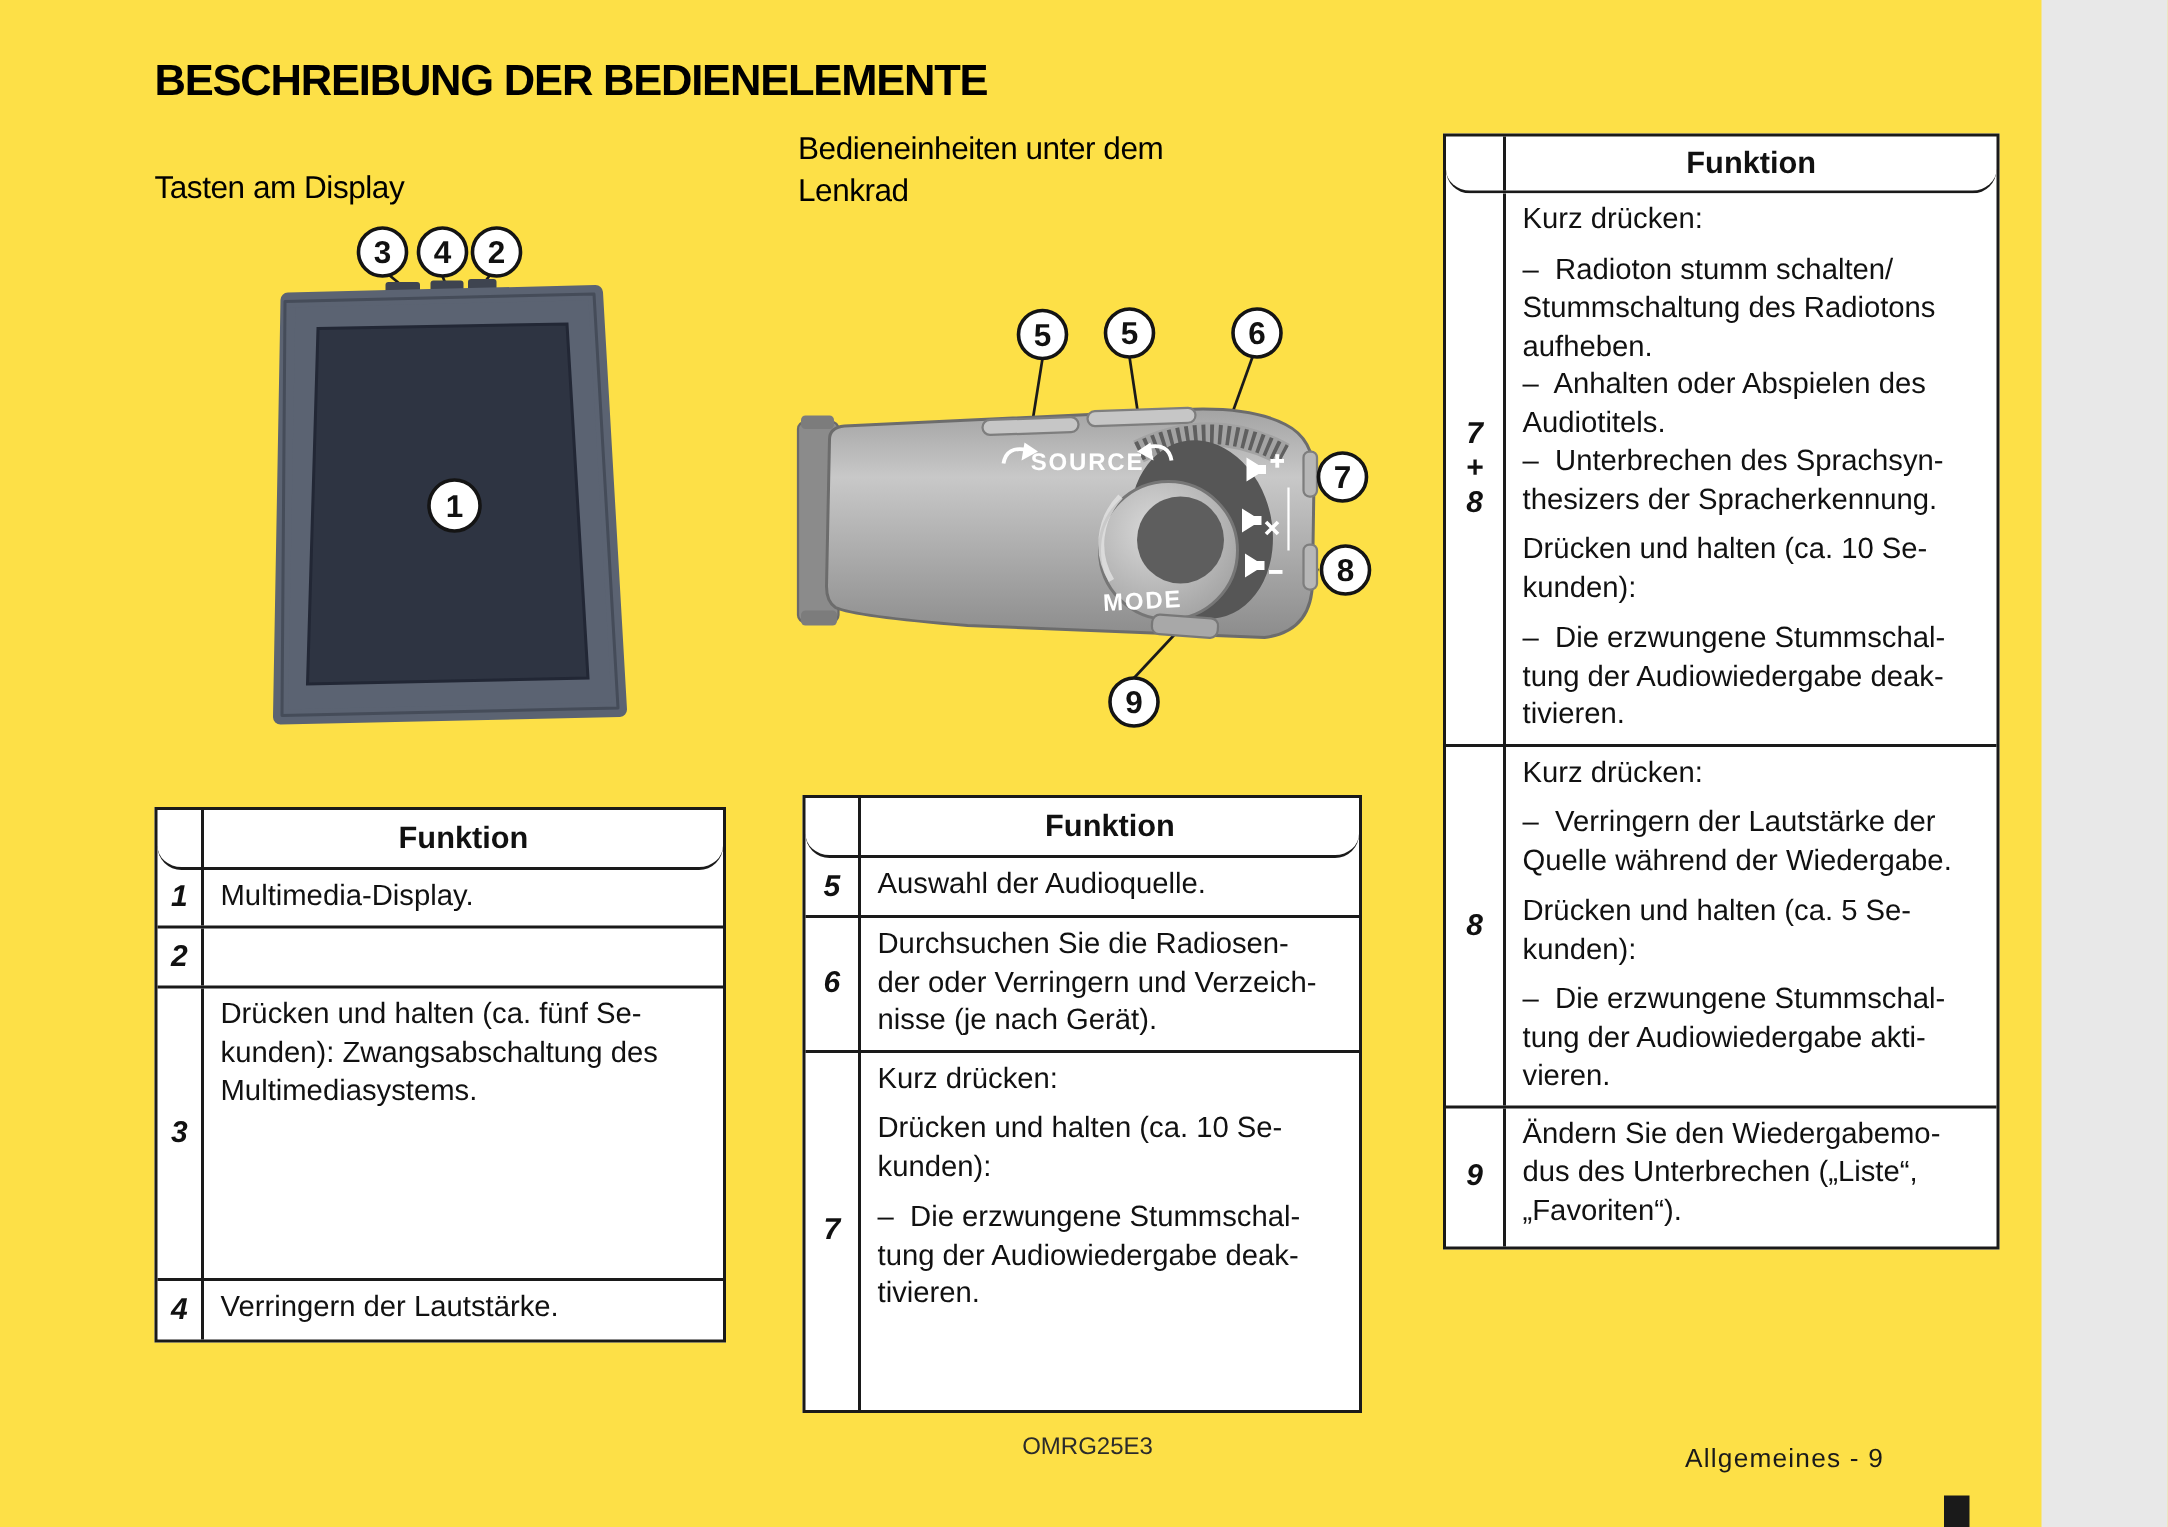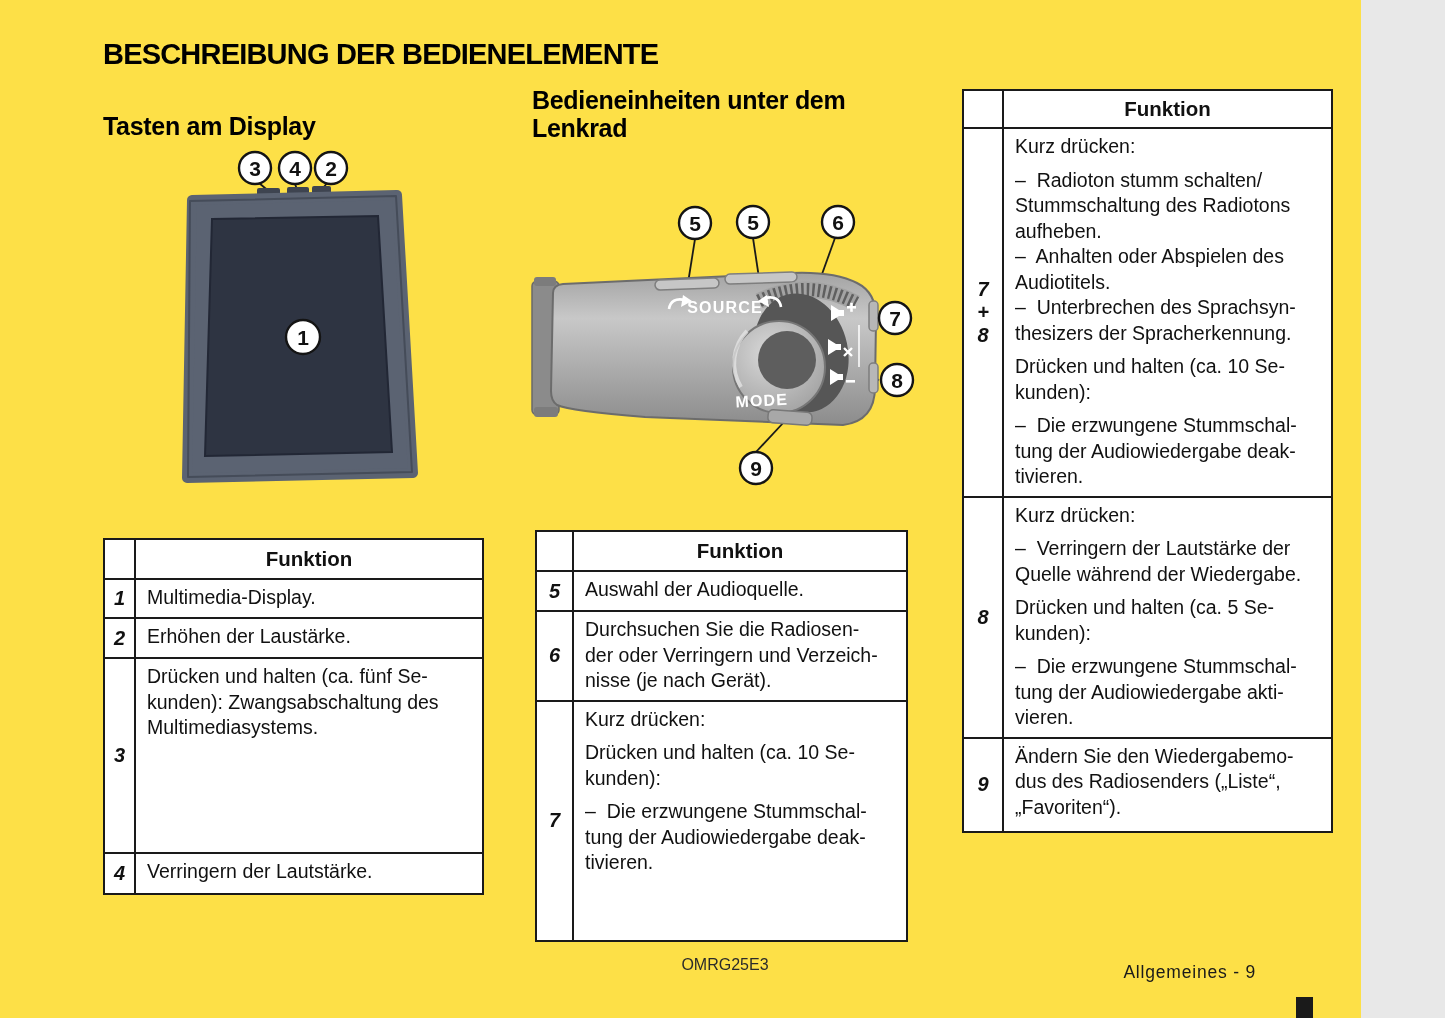--- a/index.html
+++ b/index.html
@@ -16,30 +16,30 @@
     position: absolute; left: 103px; top: 38px;
     font-size: 29px; font-weight: bold; letter-spacing: -0.8px; color:#000;
   }
   .chapter-tab {
     position: absolute; left: 1362px; top: 88px; width: 83px; height: 69px;
     background: #4b1646; color: #fff;
     display: flex; align-items: center; justify-content: center;
     font-size: 38px; font-weight: bold;
   }
   .fig-heading {
-    position: absolute; font-size: 25px; font-weight: bold; color:#000;
+    position: absolute; font-size: 21px; font-weight: normal; color:#000;
     letter-spacing: -0.3px; line-height: 28px; white-space: pre-line;
   }
   .h-display { left: 103px; top: 112px; }
   .h-stalk  { left: 532px; top: 86px; }
   .figure { position: absolute; }
 
   
   .dtable { position: absolute; border: 2px solid #1a1a1a; background: #fff; }
-  .thead { display: flex; border-bottom: 2px solid #1a1a1a; }
+  .thead { display: flex; border-bottom: 2px solid #1a1a1a; border-radius: 16px; }
   .trow  { display: flex; border-bottom: 2px solid #1a1a1a; }
   .trow:last-child { border-bottom: none; }
   .num-cell {
     border-right: 2px solid #1a1a1a;
     display: flex; align-items: center; justify-content: center;
     font-weight: bold; font-style: italic; font-size: 20px;
     line-height: 23px; white-space: pre-line; text-align: center;
   }
   .t1 .num-cell { flex: 0 0 31px; }
   .t2 .num-cell { flex: 0 0 37px; }
@@ -246,23 +246,20 @@
       <div class="head-cell">Funktion</div>
     </div>
     <div class="trow" style="min-height:39px">
       <div class="num-cell">1</div>
       <div class="fn-cell">
           <p>Multimedia-Display.</p>
         </div>
     </div>
     <div class="trow" style="min-height:40px">
       <div class="num-cell">2</div>
-      <div class="fn-cell">
-          <p>Erhöhen der Laustärke.</p>
-        </div>
     </div>
     <div class="trow" style="min-height:195px">
       <div class="num-cell">3</div>
       <div class="fn-cell">
         <p>Drücken und halten (ca. fünf Se-
 kunden): Zwangsabschaltung des
 Multimediasystems.</p>
       </div>
     </div>
     <div class="trow" style="min-height:39px">
@@ -340,21 +337,21 @@
 kunden):</p>
         <p>–  Die erzwungene Stummschal-
 tung der Audiowiedergabe akti-
 vieren.</p>
       </div>
     </div>
     <div class="trow" style="min-height:92px">
       <div class="num-cell">9</div>
       <div class="fn-cell">
           <p>Ändern Sie den Wiedergabemo-
-dus des Radiosenders („Liste“,
+dus des Unterbrechen („Liste“,
 „Favoriten“).</p>
         </div>
     </div>
   </div>
 
   <div class="figure-code">OMRG25E3</div>
   <div class="page-label">Allgemeines - 9</div>
   <div class="corner-mark"></div>
 
 </div>

